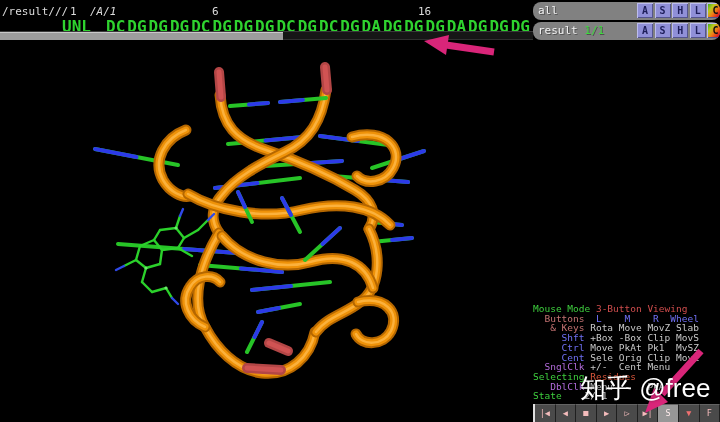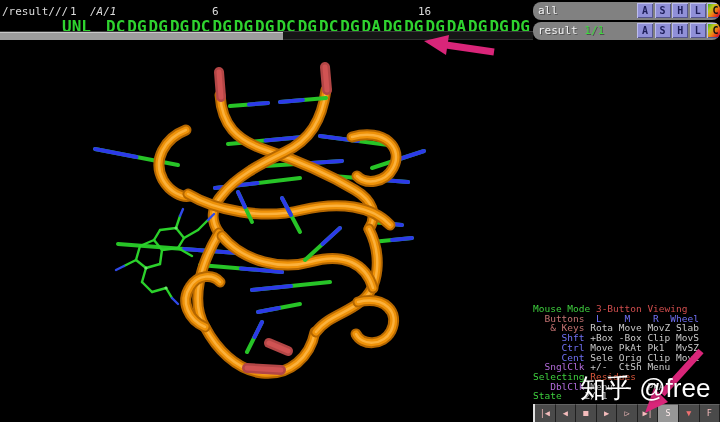--- a/index.html
+++ b/index.html
@@ -226,21 +226,21 @@
       </svg>
   </div>
 
   <div class="rgui" id="mouse-panel">
       <div class="mrow"><span class="c-green">Mouse Mode </span><span class="c-red">3-Button Viewing</span></div>
       <div class="mrow"><span class="c-salmon">  Buttons </span><span class="c-blue"> L    M    R  Wheel</span></div>
       <div class="mrow"><span class="c-salmon">   &amp; Keys </span><span class="c-gray">Rota Move MovZ Slab</span></div>
       <div class="mrow"><span class="c-blue">     Shft </span><span class="c-gray">+Box -Box Clip MovS</span></div>
       <div class="mrow"><span class="c-blue">     Ctrl </span><span class="c-gray">Move PkAt Pk1  MvSZ</span></div>
       <div class="mrow"><span class="c-blue">     Cent </span><span class="c-gray">Sele Orig Clip MovZ</span></div>
-      <div class="mrow"><span class="c-violet">  SnglClk </span><span class="c-gray">+/-  CtSh Menu</span></div>
+      <div class="mrow"><span class="c-violet">  SnglClk </span><span class="c-gray">+/-  Cent Menu</span></div>
       <div class="mrow"><span class="c-green">Selecting </span><span class="c-orange">Residues</span></div>
       <div class="mrow"><span class="c-violet">   DblClk </span><span class="c-gray">Menu  -   PkAt</span></div>
       <div class="mrow"><span class="c-green">State </span><span class="c-gray">   2/ 1</span></div>
     </div>
 
   <div class="vcr" id="vcr">
       <div class="vcr-btn">|◀</div>
       <div class="vcr-btn">◀</div>
       <div class="vcr-btn">■</div>
       <div class="vcr-btn">▶</div>

